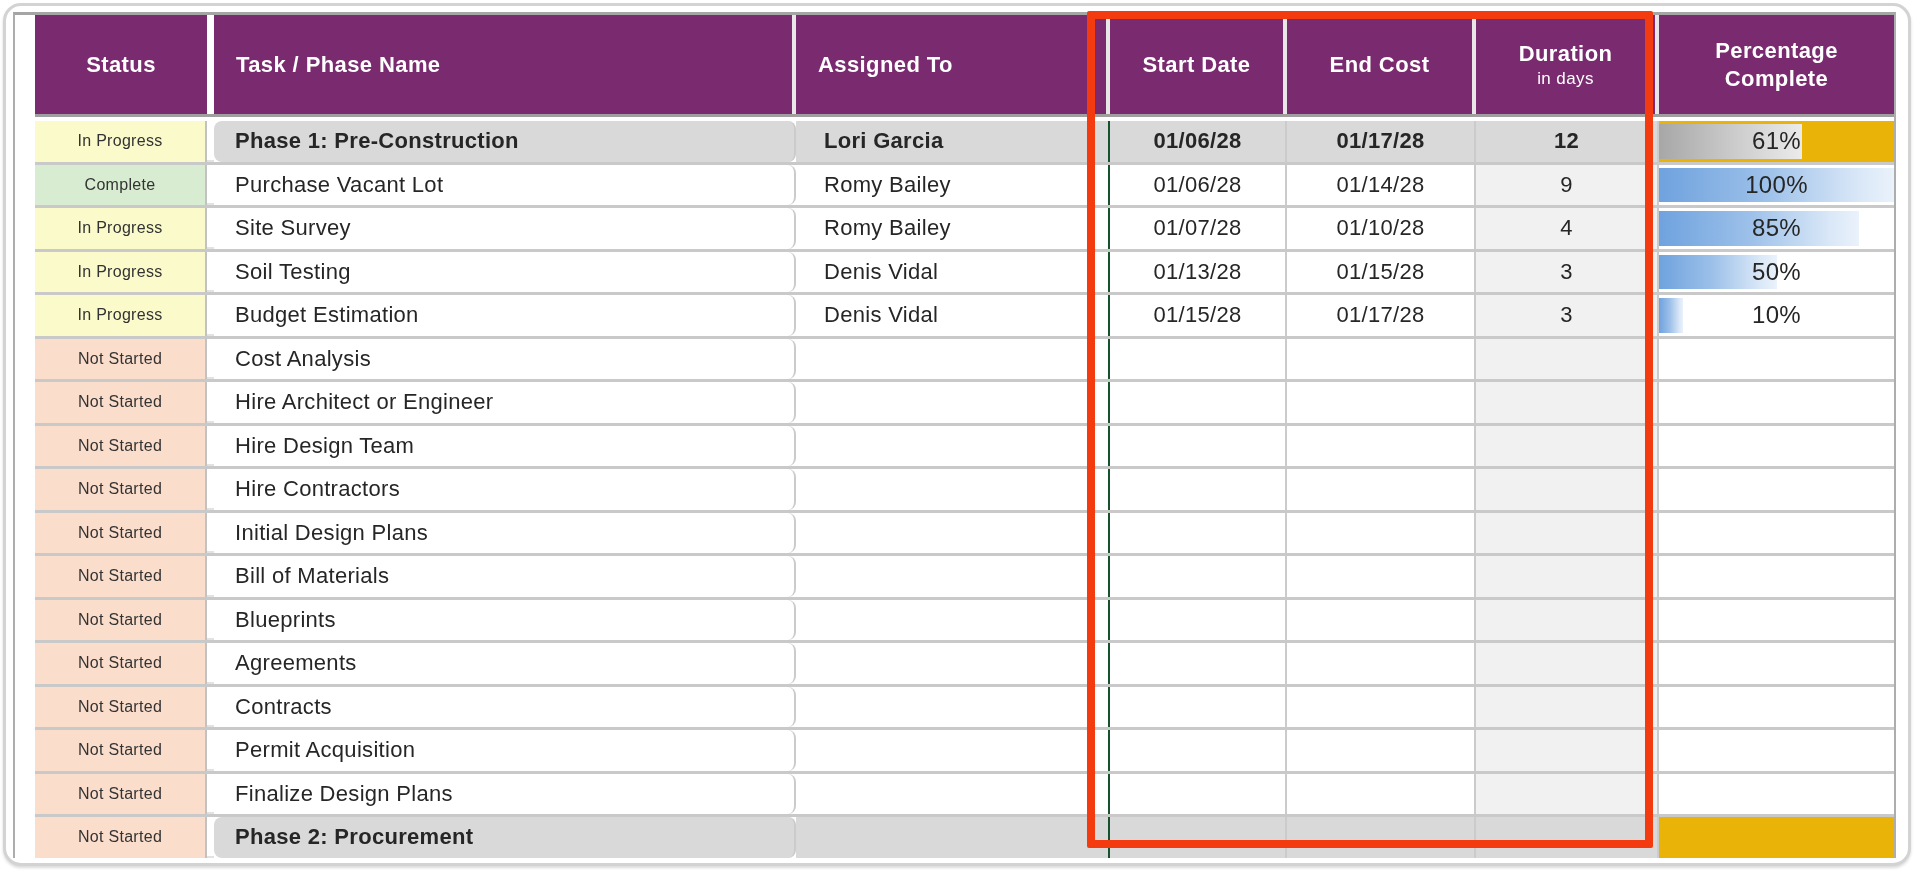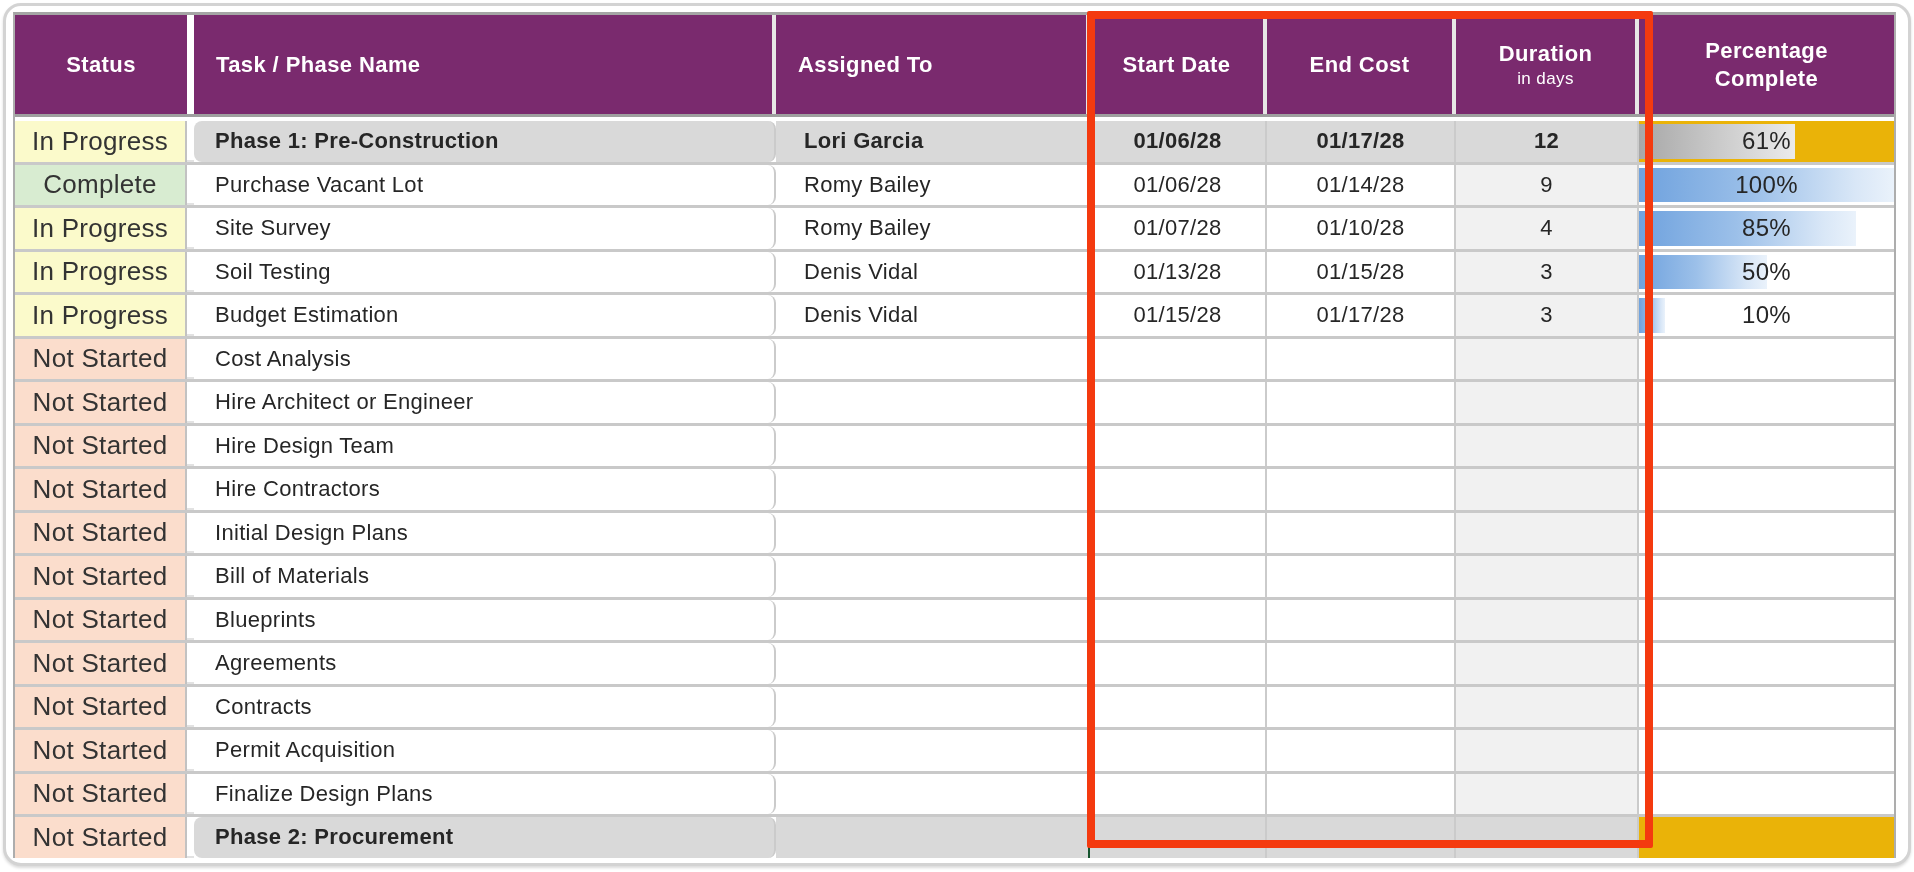--- a/index.html
+++ b/index.html
@@ -17,20 +17,21 @@
   
   .table-wrap {
     position: absolute; left: 13px; top: 12px; width: 1883px; height: 846px;
     overflow: hidden; background: #ffffff;
     border-top: 3px solid #a5a5a5; border-left: 2px solid #adadad; border-right: 2px solid #adadad;
   }
 
   .hrow, .row {
     display: grid;
     grid-template-columns: 172px 7px 582px 314px 177px 189px 183px 1fr;
+    margin-left: 20px;
   }
 
   
   .hrow { height: 102px; border-bottom: 3px solid #9f9f9f; background: #ffffff; }
   .hcell {
     background: #7a2a6e; color: #ffffff; font-weight: bold; font-size: 22px;
     letter-spacing: 0.4px; display: flex; align-items: center; justify-content: center;
     flex-direction: column; line-height: 1.25; text-align: center;
   }
   .hcell.sep { border-right: 4px solid #e8e6e6; }
@@ -40,21 +41,21 @@
   .hcell.duration .hline2 { font-weight: normal; font-size: 17px; }
 
   .header-gap { height: 4px; background: #ffffff; }
 
   
   .row { height: 43.5px; border-bottom: 3px solid #c9c9c9; background: #ffffff; }
   .cell {
     display: flex; align-items: center; font-size: 22px; color: #262626;
     letter-spacing: 0.3px; white-space: nowrap; overflow: hidden;
   }
-  .cell.status { justify-content: center; font-size: 26px; color: #333333;
+  .cell.status { justify-content: center; font-size: 16px; color: #333333;
     border-right: 2px solid #c2c2c2; }
   .gutter { background: #ffffff; border-bottom: 2px solid #e2e2e2; }
   .cell.task     { padding-left: 21px; border-right: 2px solid #cbcbcb; border-radius: 8px; }
   .cell.assigned { padding-left: 28px; border-right: 2px solid #14532d; }
   .cell.date     { justify-content: center; border-right: 2px solid #cbcbcb; }
   .cell.duration { justify-content: center; border-right: 2px solid #cbcbcb; background: #f1f1f1; }
   .cell.pct      { position: relative; justify-content: center; font-size: 24px; }
   .cell.pct span { position: relative; z-index: 1; }
 
   

